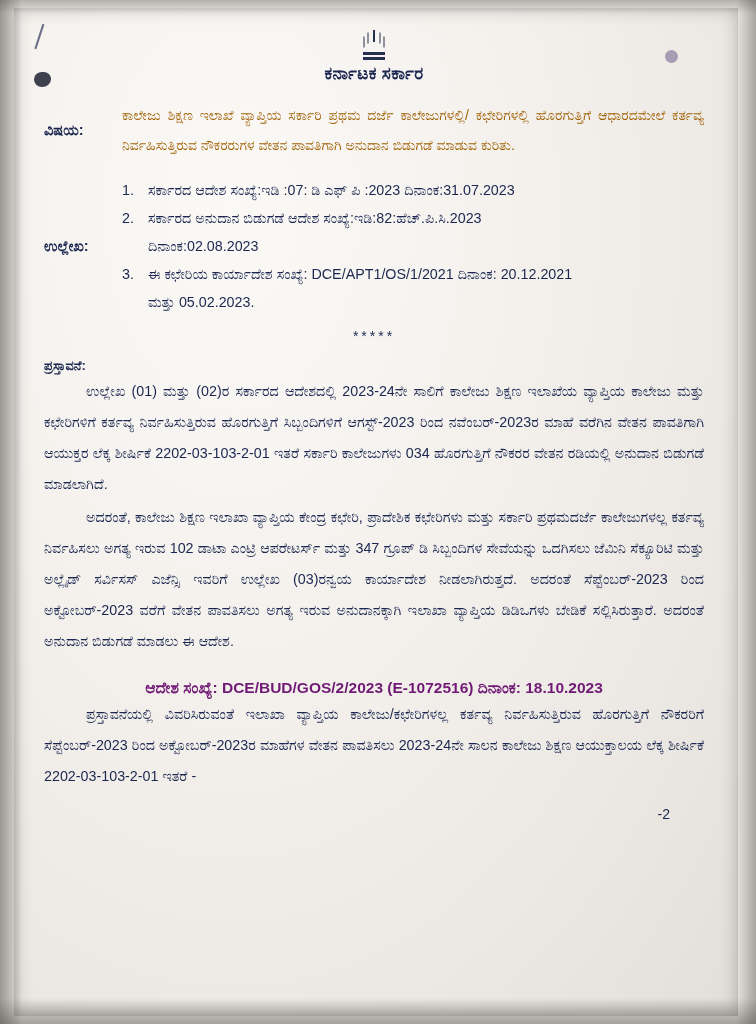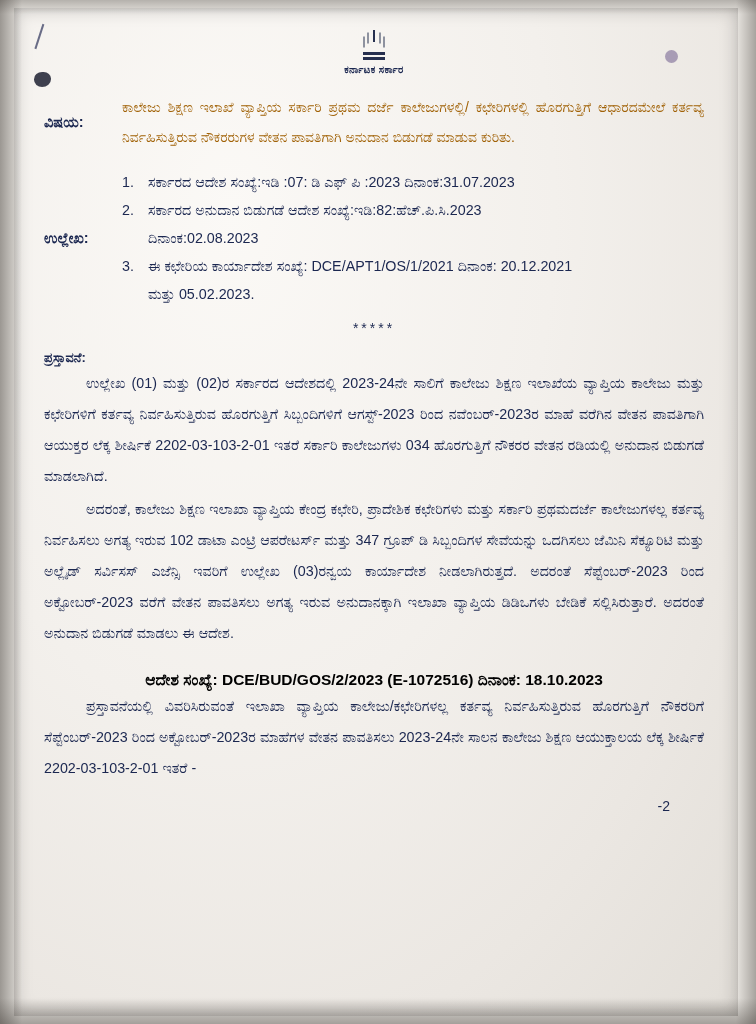--- a/index.html
+++ b/index.html
@@ -93,21 +93,21 @@
     background: #27304f;
     box-shadow: 0 -5px 0 -2px #27304f, 0 5px 0 0 #27304f;
   }
 
   .hdr-line1, .hdr-line2 {
     text-align: center;
     color: #1b2750;
     letter-spacing: 0.4px;
   }
   .hdr-line1 {
-    font-size: 10px;
+    font-size: 17px;
     margin-top: 1px;
     font-weight: 600;
   }
   .hdr-line2 {
     font-size: 15px;
     margin-top: 8px;
     font-weight: 600;
   }
 
   .row {
@@ -174,21 +174,21 @@
     margin-top: 2px;
     text-indent: 42px;
     color: #1b2750;
   }
 
   .order-no {
     text-align: center;
     font-size: 15.5px;
     font-weight: 700;
     margin-top: 22px;
-    color: #000000;
+    color: #701a75;
   }
 
   .page-num {
     text-align: right;
     font-size: 14px;
     margin-top: 14px;
     padding-right: 34px;
     color: #1b2750;
   }
 

